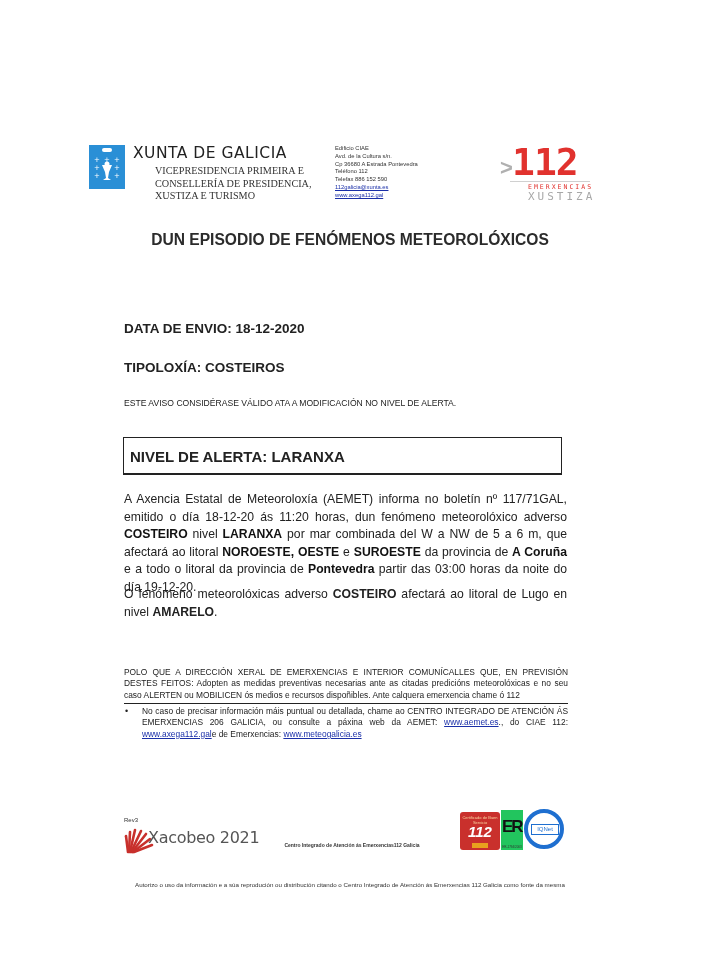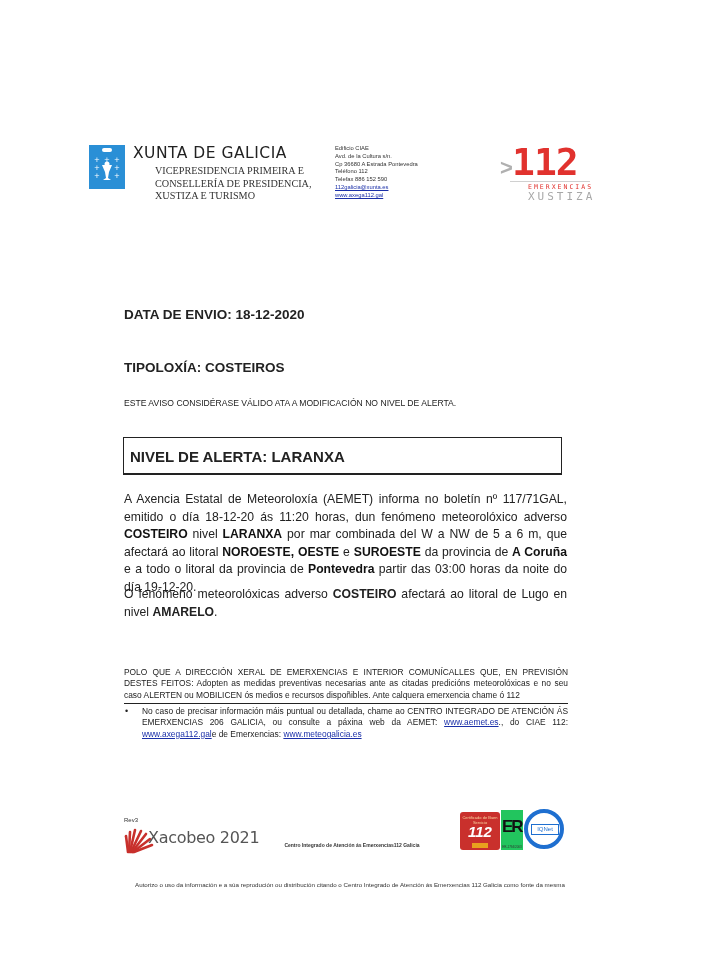--- a/index.html
+++ b/index.html
@@ -21,21 +21,21 @@
   .e112 { left: 500px; top: 144px; width: 90px; height: 60px; }
   .e112-arrow { left: 0px; top: 11px; font-size: 22px; color: #b0b0b0; font-weight: bold; }
   .e112-num { left: 12px; top: -4px; font-size: 38px; font-weight: bold; color: #e1322e; letter-spacing: -1px; font-family: "DejaVu Sans Mono", monospace; }
   .e112-line { left: 10px; top: 37px; width: 80px; height: 1px; background: #d0d0d0; }
   .e112-em { left: 28px; top: 39px; font-size: 6.5px; color: #e1322e; letter-spacing: 2px; font-family: "DejaVu Sans Mono", monospace; }
   .e112-gal { left: 28px; top: 46px; font-size: 11px; color: #a8a8a8; letter-spacing: 3px; font-family: "DejaVu Sans Mono", monospace; }
 
   
   .main-title { left: 110px; top: 229px; width: 480px; text-align: center; font-weight: bold; font-size: 15.6px; line-height: 21.5px; color: #2b2b2b; }
 
-  .data-envio { left: 124px; top: 307px; font-weight: bold; font-size: 13.5px; color: #222; }
+  .data-envio { left: 124px; top: 321px; font-weight: bold; font-size: 13.5px; color: #222; }
   .tipoloxia { left: 124px; top: 360px; font-weight: bold; font-size: 13.5px; color: #222; }
   .aviso { left: 124px; top: 398px; font-size: 8.6px; color: #222; }
 
   .alert-box {
     left: 123px; top: 437px; width: 439px; height: 38px;
     border: 1.5px solid #222; border-bottom-width: 2px; box-sizing: border-box;
   }
   .alert-box span { position: absolute; left: 6px; top: 10px; font-weight: bold; font-size: 15px; color: #222; }
 
   .body-para { left: 124px; top: 491px; width: 443px; font-size: 12.2px; line-height: 17.5px; color: #222; text-align: justify; }
@@ -107,20 +107,21 @@
 
 <div class="abs e112">
   <span class="abs e112-arrow">&gt;</span>
   <span class="abs e112-num">112</span>
   <span class="abs e112-line"></span>
   <span class="abs e112-em">EMERXENCIAS</span>
   <span class="abs e112-gal">XUSTIZA</span>
 </div>
 
 <div class="abs main-title">
+  <div>DUN EPISODIO DE FENÓMENOS METEOROLÓXICOS</div>
 </div>
 
 <div class="abs data-envio">DATA DE ENVIO: 18-12-2020</div>
 <div class="abs tipoloxia">TIPOLOXÍA: COSTEIROS</div>
 <div class="abs aviso">ESTE AVISO CONSIDÉRASE VÁLIDO ATA A MODIFICACIÓN NO NIVEL DE ALERTA.</div>
 
 <div class="abs alert-box">
   <span>NIVEL DE ALERTA: LARANXA</span>
 </div>
 

